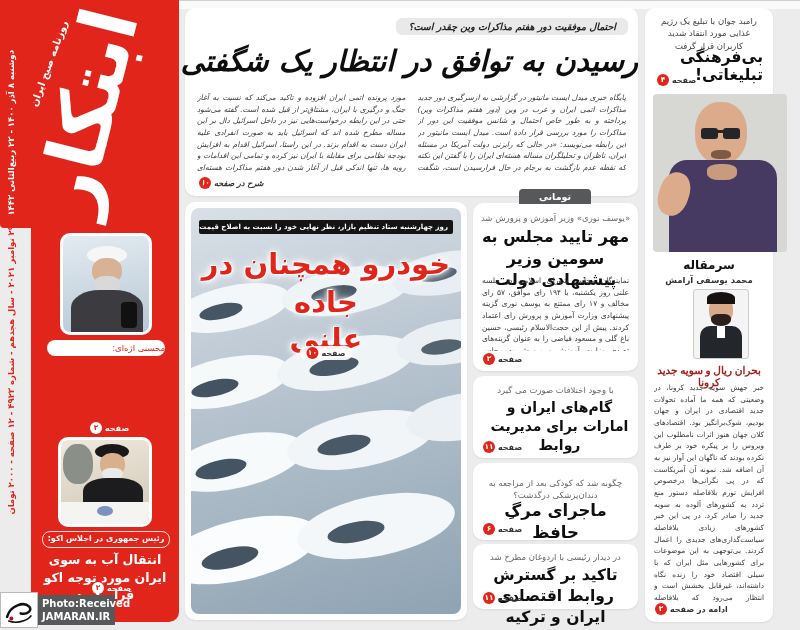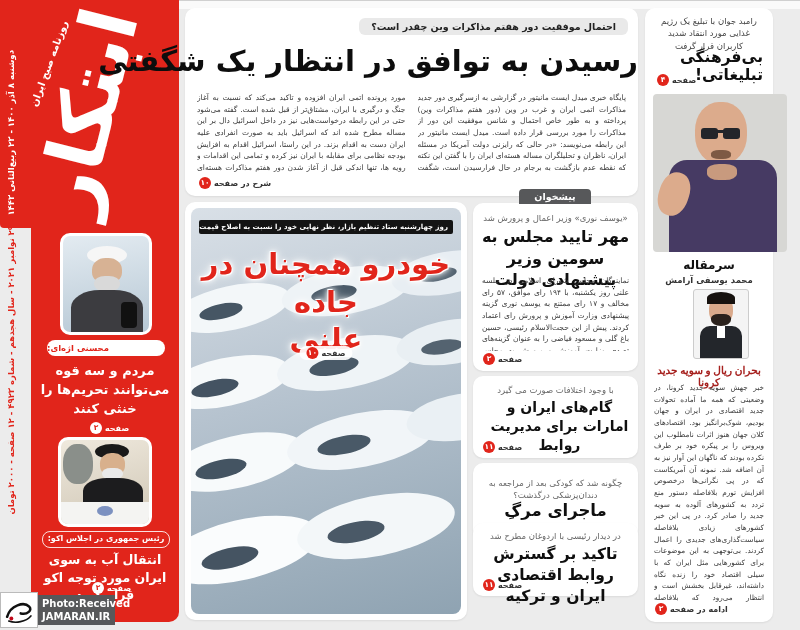--- a/index.html
+++ b/index.html
@@ -46,25 +46,23 @@
 
   <div class="abs" style="left:60px;top:233px;width:86px;height:96px;border:3px solid #fff;border-radius:10px;
               background:linear-gradient(170deg,#e3ebf1,#b7c8d5);overflow:hidden;">
     <div class="shape" style="left:24px;top:10px;width:40px;height:18px;background:#f6f6f6;border-radius:50%;"></div>
     <div class="shape" style="left:29px;top:22px;width:30px;height:26px;background:#d7b294;border-radius:45%;"></div>
     <div class="shape" style="left:31px;top:40px;width:26px;height:16px;background:#d9d9d9;border-radius:50% 50% 60% 60%;"></div>
     <div class="shape" style="left:8px;top:54px;width:72px;height:44px;background:#3c3c40;border-radius:40% 40% 0 0;"></div>
     <div class="shape" style="left:58px;top:66px;width:16px;height:26px;background:#111;border-radius:4px;"></div>
   </div>
   <div class="abs" style="left:47px;top:340px;width:118px;height:16px;background:#fff;border-radius:8px;
-              color:#e1251b;font-size:8.5px;font-weight:bold;text-align:left;line-height:16px;">
+              color:#e1251b;font-size:8.5px;font-weight:normal;text-align:right;line-height:16px;">
     <span>محسنی اژه‌ای:</span>
   </div>
-  <div class="abs" style="left:38px;top:362px;width:134px;color:#fff;font-size:13px;font-weight:900;
-              text-align:center;line-height:1.45;">مردم و سه قوه می‌توانند تحریم‌ها را خنثی کنند</div>
   <div class="abs badge" style="left:90px;top:422px;color:#fff;">
     <span>صفحه</span>
     <span class="num-circle white">۲</span>
   </div>
 
   <div class="abs" style="left:58px;top:437px;width:88px;height:84px;border:3px solid #fff;border-radius:10px;
               background:linear-gradient(165deg,#efe9dd,#cfc6b5);overflow:hidden;">
     <div class="shape" style="left:2px;top:4px;width:30px;height:40px;background:#8a8f8a;border-radius:45%;"></div>
     <div class="shape" style="left:34px;top:4px;width:34px;height:15px;background:#191919;border-radius:50%;"></div>
     <div class="shape" style="left:39px;top:13px;width:25px;height:23px;background:#d8b08c;border-radius:45%;"></div>
@@ -91,21 +89,21 @@
     <div>JAMARAN.IR</div>
   </div>
   <div class="abs" style="left:0;top:592px;width:38px;height:36px;background:#fff;border:1px solid #bbb;box-sizing:border-box;">
     <svg width="36" height="34" viewBox="0 0 40 40">
       <path d="M6 28 C10 14, 26 10, 32 16 C36 20, 30 26, 22 24" stroke="#111" fill="none" stroke-width="3" stroke-linecap="round"></path>
       <path d="M8 33 C16 36, 28 34, 34 27" stroke="#111" fill="none" stroke-width="2" stroke-linecap="round"></path>
       <circle cx="11" cy="30" r="2.3" fill="#c00819"></circle>
     </svg>
   </div>
 
-  <div class="card" style="left:185px;top:8px;width:453px;height:188px;">
+  <div class="card" style="left:185px;top:8px;width:453px;height:188px;font-style:italic;">
     <div style="position:absolute;right:10px;top:10px;background:#e9e9e9;border-radius:6px;
                 padding:3px 12px;font-size:9.5px;font-weight:bold;color:#222;">
       <span>احتمال موفقیت دور هفتم مذاکرات وین چقدر است؟</span>
     </div>
     <div style="position:absolute;top:36px;left:0;width:100%;text-align:center;color:#0d0d0d;
                 font-size:29px;font-weight:900;white-space:nowrap;letter-spacing:-1px;">رسیدن به توافق در انتظار یک شگفتی</div>
     <div class="abs" style="top:84px;left:12px;right:12px;bottom:24px;display:flex;gap:12px;">
       <div class="body-text" style="flex:1;">پایگاه خبری میدل ایست مانیتور در گزارشی به ازسرگیری دور جدید مذاکرات اتمی ایران و غرب در وین (دور هفتم مذاکرات وین) پرداخته و به طور خاص احتمال و شانس موفقیت این دور از مذاکرات را مورد بررسی قرار داده است. میدل ایست مانیتور در این رابطه می‌نویسد: «در حالی که رایزنی دولت آمریکا در مسئله ایران، ناظران و تحلیلگران مساله هسته‌ای ایران را با گفتن این نکته که نقطه عدم بازگشت به برجام در حال فرارسیدن است، شگفت زده کرد، اسرائیل نیز بر شدت حملات لفظی خود علیه ایران مخصوصا در چهارچوب مناقشه‌اش با آمریکا در</div>
       <div class="body-text" style="flex:1;">مورد پرونده اتمی ایران افزوده و تاکید می‌کند که نسبت به آغاز جنگ و درگیری با ایران، مشتاق‌تر از قبل شده است. گفته می‌شود حتی در این رابطه درخواست‌هایی نیز در داخل اسرائیل دال بر این مساله مطرح شده اند که اسرائیل باید به صورت انفرادی علیه ایران دست به اقدام بزند. در این راستا، اسرائیل اقدام به افزایش بودجه نظامی برای مقابله با ایران نیز کرده و تمامی این اقدامات و رویه ها، تنها اندکی قبل از آغاز شدن دور هفتم مذاکرات هسته‌ای وین، خود را نشان می‌دهند.</div>
     </div>
@@ -155,25 +153,25 @@
       <div class="badge" style="position:absolute;top:138px;left:50%;transform:translateX(-50%);
                   background:rgba(255,255,255,.92);border-radius:8px;padding:1px 7px;">
         <span>صفحه</span>
         <span class="num-circle">۱۰</span>
       </div>
     </div>
   </div>
 
   <div class="abs" style="left:519px;top:189px;width:72px;height:15px;background:#57585a;border-radius:4px 4px 0 0;
               color:#fff;font-size:9.5px;font-weight:bold;text-align:center;line-height:15px;z-index:2;">
-    <span>پیشخوان</span>
+    <span>تومانی</span>
   </div>
 
   <div class="card" style="left:473px;top:203px;width:165px;height:168px;">
-    <div class="kicker" style="position:absolute;top:9px;left:0;width:100%;">«یوسف نوری» وزیر اعمال و پرورش شد</div>
+    <div class="kicker" style="position:absolute;top:9px;left:0;width:100%;">«یوسف نوری» وزیر آموزش و پرورش شد</div>
     <div class="headline-black" style="position:absolute;top:23px;left:6px;right:6px;font-size:16px;">مهر تایید مجلس به سومین وزیر پیشنهادی دولت</div>
     <div class="body-text" style="position:absolute;top:72px;left:9px;right:9px;height:76px;">نمایندگان مجلس شورای اسلامی در جلسه علنی روز یکشنبه، با ۱۹۴ رای موافق، ۵۷ رای مخالف و ۱۷ رای ممتنع به یوسف نوری گزینه پیشنهادی وزارت آموزش و پرورش رای اعتماد کردند. پیش از این حجت‌الاسلام رئیسی، حسین باغ گلی و مسعود فیاضی را به عنوان گزینه‌های تصدی وزارت آموزش و پرورش به مجلس معرفی کرده بود که آن‌ها نتوانستند از مجلس رای اعتماد بگیرند. نوری، سومین گزینه رئیس جمهوری برای وزارت آموزش و پرورش است که توانست رای اعتماد مجلس را بدست آورد.</div>
     <div class="badge" style="position:absolute;left:10px;bottom:6px;">
       <span>صفحه</span>
       <span class="num-circle">۲</span>
     </div>
   </div>
 
   <div class="card" style="left:473px;top:376px;width:165px;height:82px;">
     <div class="kicker" style="position:absolute;top:8px;left:0;width:100%;">با وجود اختلافات صورت می گیرد</div>
@@ -186,21 +184,21 @@
 
   <div class="card" style="left:473px;top:463px;width:165px;height:77px;">
     <div class="kicker" style="position:absolute;top:7px;left:10px;right:10px;margin-top:7px;">چگونه شد که کودکی بعد از مراجعه به دندان‌پزشکی درگذشت؟</div>
     <div class="headline-black" style="position:absolute;top:37px;left:10px;right:10px;font-size:16.5px;">ماجرای مرگِ حافظ</div>
     <div class="badge" style="position:absolute;left:10px;bottom:5px;">
       <span>صفحه</span>
       <span class="num-circle">۶</span>
     </div>
   </div>
 
-  <div class="card" style="left:473px;top:523px;width:165px;height:73px;">
+  <div class="card" style="left:473px;top:544px;width:165px;height:65px;">
     <div class="kicker" style="position:absolute;top:7px;left:0;width:100%;">در دیدار رئیسی با اردوغان مطرح شد</div>
     <div class="headline-black" style="position:absolute;top:21px;left:10px;right:10px;font-size:15.5px;">تاکید بر گسترش روابط اقتصادی ایران و ترکیه</div>
     <div class="badge" style="position:absolute;left:10px;bottom:5px;">
       <span>صفحه</span>
       <span class="num-circle">۱۱</span>
     </div>
   </div>
 
   <div class="card" style="left:645px;top:8px;width:128px;height:614px;">
     <div class="kicker" style="position:absolute;top:7px;left:10px;right:10px;color:#444;">رامبد جوان با تبلیغ یک رژیم غذایی مورد انتقاد شدید کاربران قرار گرفت</div>

